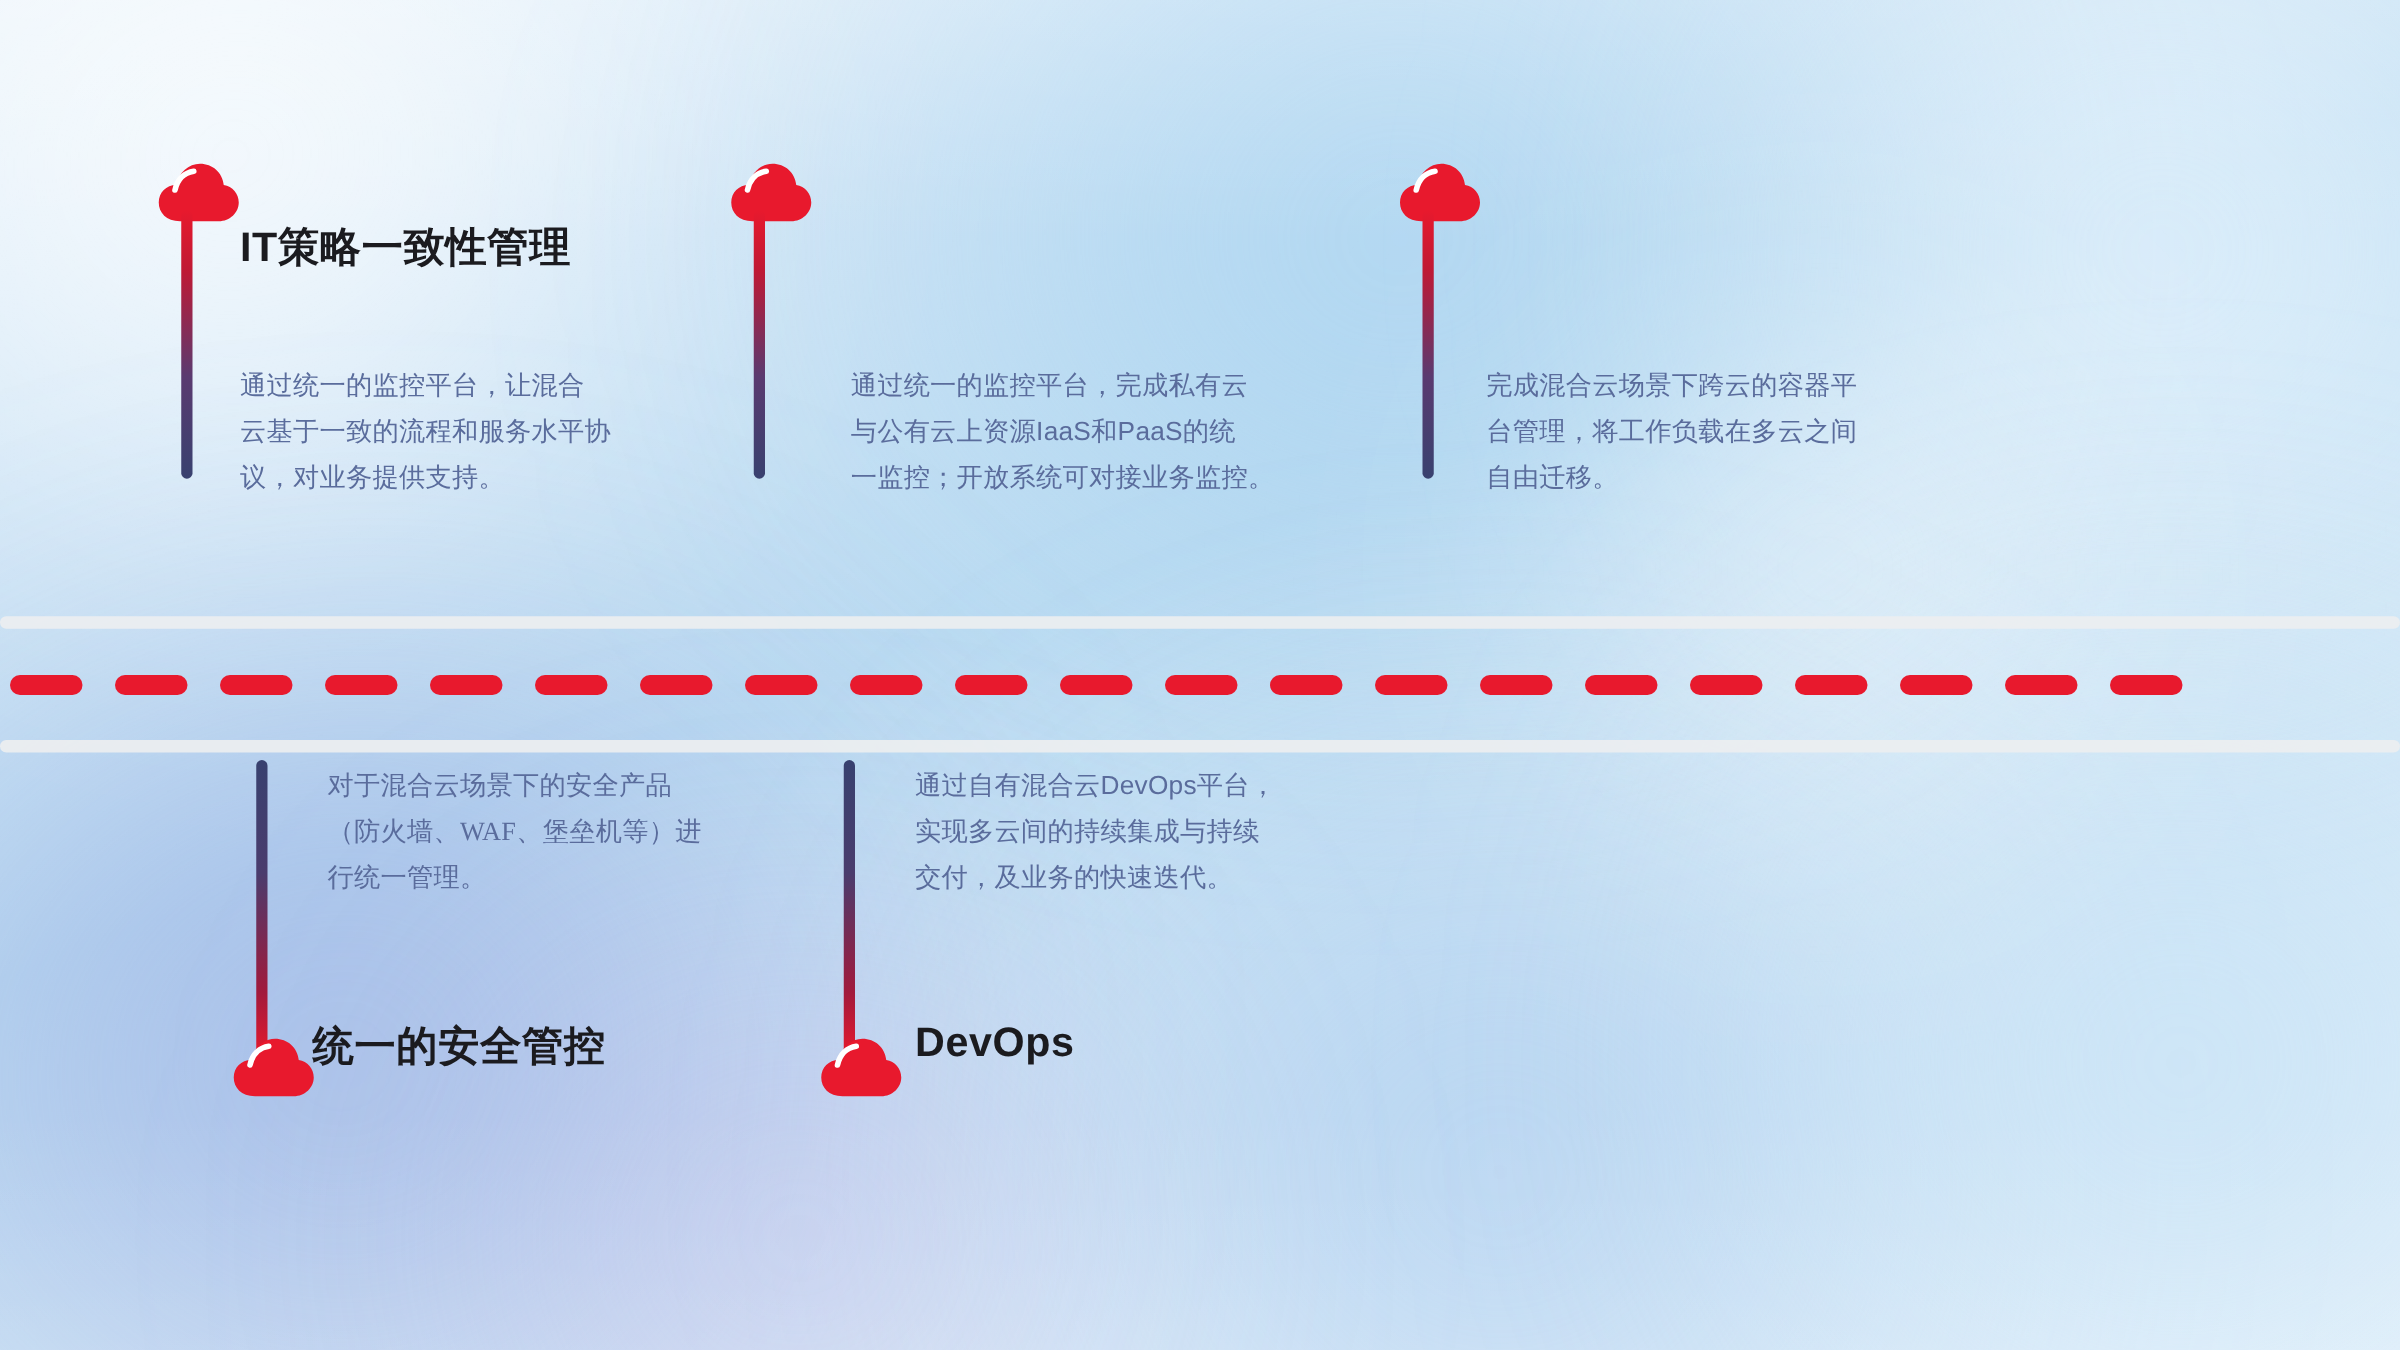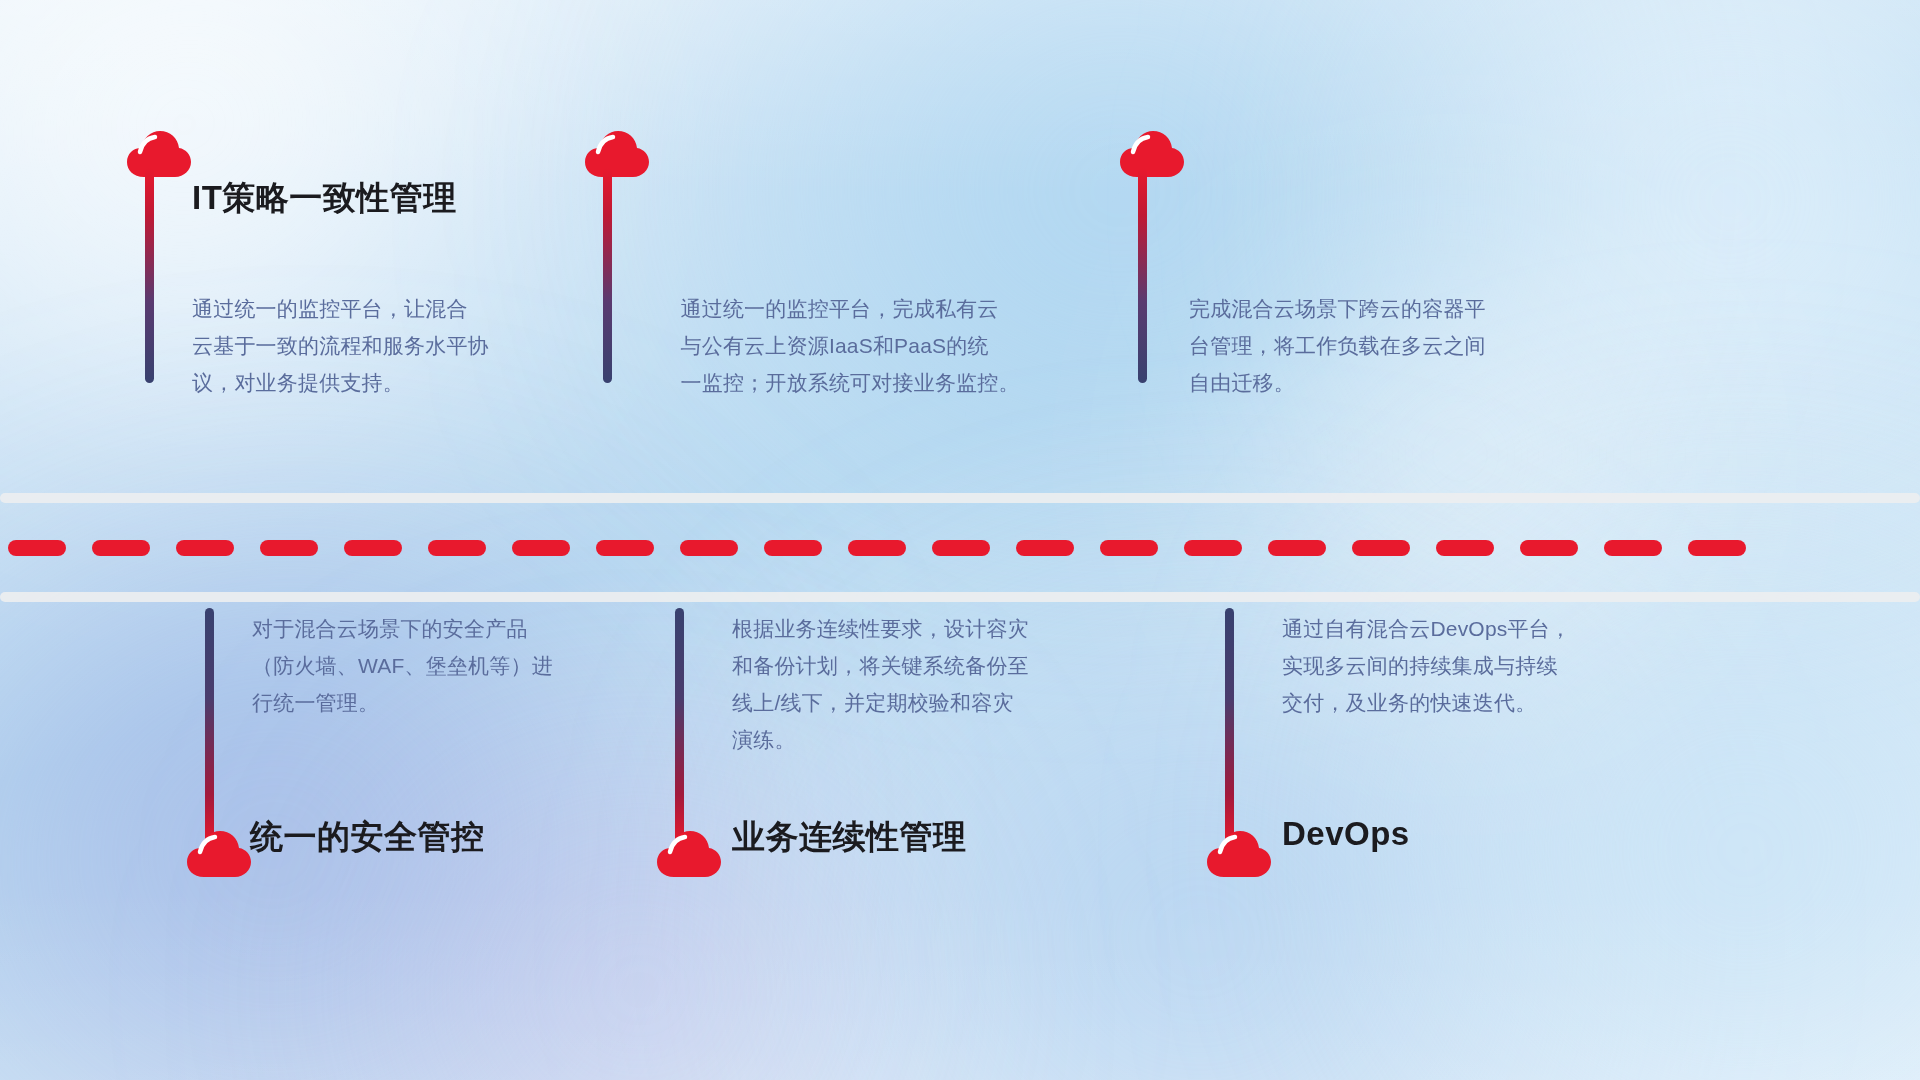--- a/index.html
+++ b/index.html
@@ -117,21 +117,21 @@
 
   
   .row-bottom .body  { top:10px; }
   .row-bottom .title { top:215px; }
   .row-bottom .stem  { top:8px; height:238px; }
   .row-bottom .cloud { top:230px; }
 
   .row-bottom .card:nth-child(1) .cloud { left:186px; }
   .row-bottom .card:nth-child(1) .stem  { left:205px; }
   .row-bottom .card:nth-child(1) .title { left:250px; }
-  .row-bottom .card:nth-child(1) .body  { left:252px; width:350px; }
+  .row-bottom .card:nth-child(1) .body  { left:262px; width:350px;font-family:Liberation Serif, serif; }
 
   .row-bottom .card:nth-child(2) .cloud { left:76px; }
   .row-bottom .card:nth-child(2) .stem  { left:95px; }
   .row-bottom .card:nth-child(2) .title { left:152px; }
   .row-bottom .card:nth-child(2) .body  { left:152px; width:350px; }
 
   .row-bottom .card:nth-child(3) .cloud { left:46px; }
   .row-bottom .card:nth-child(3) .stem  { left:65px; }
   .row-bottom .card:nth-child(3) .title { left:122px; }
   .row-bottom .card:nth-child(3) .body  { left:122px; width:350px; }
@@ -233,34 +233,20 @@
     <div class="title">统一的安全管控</div>
     <div class="stem up"></div>
     <div class="cloud">
       <svg viewBox="0 0 66 50" xmlns="http://www.w3.org/2000/svg">
         <path d="M18 47 C7 47 1 40 1 32 C1 24 7 18 15 18 C17 8 25 1 34 1 C44 1 52 8 53 18 C60 19 65 25 65 32 C65 40 58 47 49 47 Z" fill="#e8192d"></path>
         <path d="M14 22 C16 13 22 8 29 7" stroke="#ffffff" stroke-width="4.5" stroke-linecap="round" fill="none"></path>
       </svg>
     </div>
   </div>
 
-  <div class="card">
-    <div class="body">根据业务连续性要求，设计容灾
-和备份计划，将关键系统备份至
-线上/线下，并定期校验和容灾
-演练。</div>
-    <div class="title">业务连续性管理</div>
-    <div class="stem up"></div>
-    <div class="cloud">
-      <svg viewBox="0 0 66 50" xmlns="http://www.w3.org/2000/svg">
-        <path d="M18 47 C7 47 1 40 1 32 C1 24 7 18 15 18 C17 8 25 1 34 1 C44 1 52 8 53 18 C60 19 65 25 65 32 C65 40 58 47 49 47 Z" fill="#e8192d"></path>
-        <path d="M14 22 C16 13 22 8 29 7" stroke="#ffffff" stroke-width="4.5" stroke-linecap="round" fill="none"></path>
-      </svg>
-    </div>
-  </div>
 
   <div class="card">
     <div class="body">通过自有混合云DevOps平台，
 实现多云间的持续集成与持续
 交付，及业务的快速迭代。</div>
     <div class="title">DevOps</div>
     <div class="stem up"></div>
     <div class="cloud">
       <svg viewBox="0 0 66 50" xmlns="http://www.w3.org/2000/svg">
         <path d="M18 47 C7 47 1 40 1 32 C1 24 7 18 15 18 C17 8 25 1 34 1 C44 1 52 8 53 18 C60 19 65 25 65 32 C65 40 58 47 49 47 Z" fill="#e8192d"></path>

